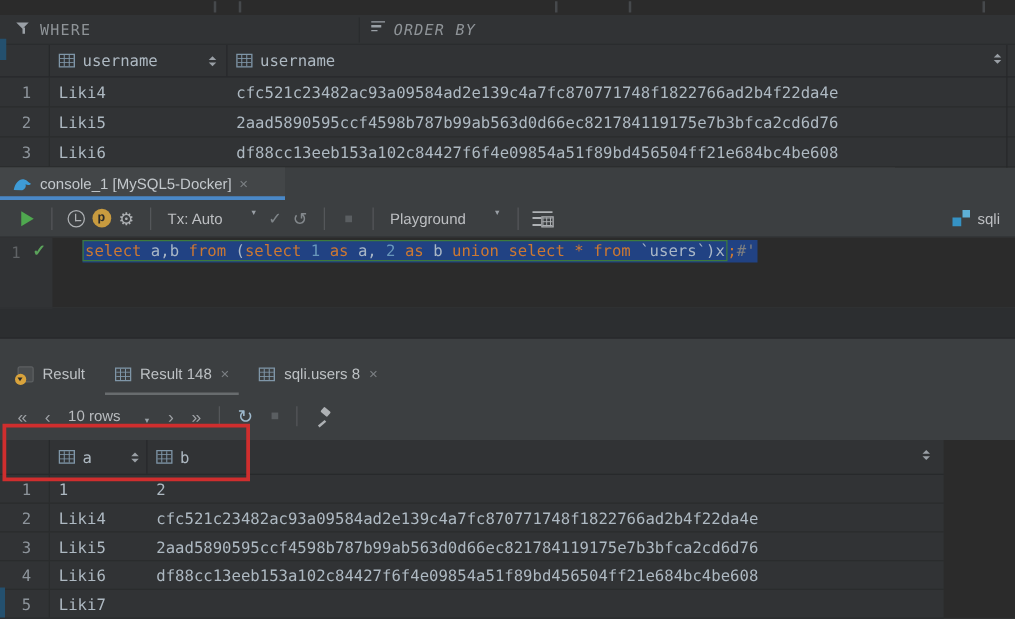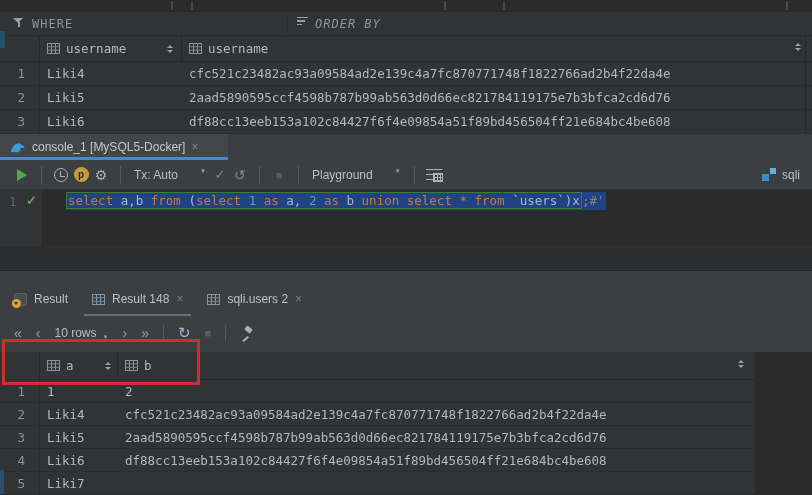--- a/index.html
+++ b/index.html
@@ -111,21 +111,21 @@
   .b-tabs { position:absolute; left:14px; top:17px; display:flex; align-items:center; gap:24px; height:22px; }
   .b-tab { position:relative; display:flex; align-items:center; gap:7px; color:#bdc1c4; }
   .b-tab.active::after { content:""; position:absolute; left:-8px; right:-8px; bottom:-10px; height:2px; background:#686c6e; }
   .icon-output { position:relative; width:13px; height:13px; background:#4a4d4f; border:1px solid #5d6062; border-radius:2px; }
   .icon-output::before { content:""; position:absolute; left:-3px; bottom:-3px; width:9px; height:9px; border-radius:50%; background:#d9a33c; }
   .icon-output::after { content:""; position:absolute; left:-1px; bottom:0; width:0; height:0;
     border-left:2.5px solid transparent; border-right:2.5px solid transparent; border-top:3.5px solid #2b2b2b; }
 
   .pager { position:absolute; left:14px; top:53px; display:flex; align-items:center; gap:14px; color:#9da0a4; font-size:13px; height:18px; }
   .pg-btn { color:#9da0a4; font-size:14px; line-height:1; }
-  .pg-rows { display:flex; align-items:flex-end; gap:6px; color:#b9bcbf; font-size:12px; }
+  .pg-rows { display:flex; align-items:flex-end; gap:18px; color:#b9bcbf; font-size:12px; }
   .pg-sep { width:1px; height:16px; background:#54575a; }
   .glyph-reload { color:#9db8cc; font-size:15px; }
   .pin { position:relative; width:14px; height:14px; }
   .pin::before { content:""; position:absolute; right:2px; top:1px; width:7px; height:5px; background:#aeb1b4; transform:rotate(40deg); border-radius:1px; }
   .pin::after { content:""; position:absolute; left:2px; bottom:1px; width:7px; height:1.5px; background:#aeb1b4; transform:rotate(-40deg); }
 
   
   .grid2 { position:absolute; left:0; top:81px; width:812px; height:143px; background:#2b2b2b;
     font-family:"DejaVu Sans Mono",monospace; font-size:12.5px; color:#aeb9c2; }
   .grid2 .g-header { width:755px; background:#313335; height:28px; }
@@ -284,21 +284,21 @@
         <span class="icon-output"></span>
         <span>Result</span>
       </div>
       <div class="b-tab active">
         <span class="icon-grid"></span>
         <span>Result 148</span>
         <span class="tab-close">×</span>
       </div>
       <div class="b-tab">
         <span class="icon-grid"></span>
-        <span>sqli.users 2</span>
+        <span>sqli.users 8</span>
         <span class="tab-close">×</span>
       </div>
     </div>
 
     <div class="pager">
       <span class="pg-btn">«</span>
       <span class="pg-btn">‹</span>
       <span class="pg-rows">
         <span>10 rows</span>
         <span class="caret">▼</span>

